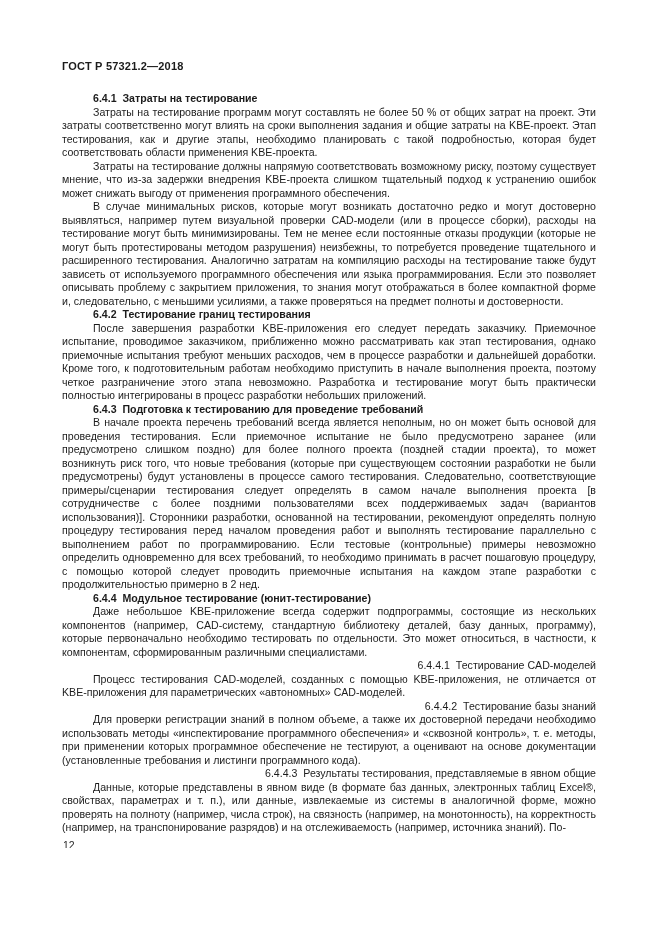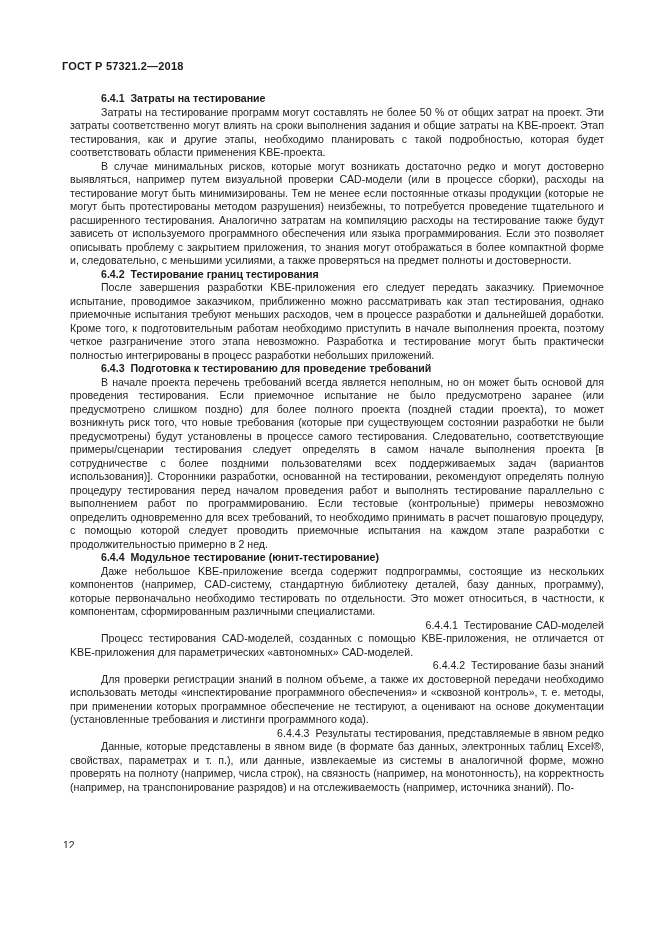--- a/index.html
+++ b/index.html
@@ -19,21 +19,21 @@
   .running-header {
     position: absolute;
     left: 62px;
     top: 60px;
     font-size: 11px;
     font-weight: bold;
     letter-spacing: 0.2px;
   }
   .body-text {
     position: absolute;
-    left: 70px;
+    left: 62px;
     top: 92px;
     width: 534px;
     font-size: 10.6px;
     line-height: 13.5px;
     text-align: justify;
   }
   .block {
     text-indent: 31px;
     margin: 0;
   }
@@ -57,29 +57,30 @@
 </style>
 </head>
 <body>
 
 <div class="page">
   <div class="running-header">ГОСТ Р 57321.2—2018</div>
 
   <div class="body-text">
       <div class="block heading">6.4.1  Затраты на тестирование</div>
       <div class="block paragraph">Затраты на тестирование программ могут составлять не более 50 % от общих затрат на проект. Эти затраты соответственно могут влиять на сроки выполнения задания и общие затраты на KBE-проект. Этап тестирования, как и другие этапы, необходимо планировать с такой подробностью, которая будет соответствовать области применения KBE-проекта.</div>
+      <div class="block paragraph">Затраты на тестирование должны напрямую соответствовать возможному риску, поэтому существует мнение, что из-за задержки внедрения KBE-проекта слишком тщательный подход к устранению ошибок может снижать выгоду от применения программного обеспечения.</div>
       <div class="block paragraph">В случае минимальных рисков, которые могут возникать достаточно редко и могут достоверно выявляться, например путем визуальной проверки CAD-модели (или в процессе сборки), расходы на тестирование могут быть минимизированы. Тем не менее если постоянные отказы продукции (которые не могут быть протестированы методом разрушения) неизбежны, то потребуется проведение тщательного и расширенного тестирования. Аналогично затратам на компиляцию расходы на тестирование также будут зависеть от используемого программного обеспечения или языка программирования. Если это позволяет описывать проблему с закрытием приложения, то знания могут отображаться в более компактной форме и, следовательно, с меньшими усилиями, а также проверяться на предмет полноты и достоверности.</div>
       <div class="block heading">6.4.2  Тестирование границ тестирования</div>
       <div class="block paragraph">После завершения разработки KBE-приложения его следует передать заказчику. Приемочное испытание, проводимое заказчиком, приближенно можно рассматривать как этап тестирования, однако приемочные испытания требуют меньших расходов, чем в процессе разработки и дальнейшей доработки. Кроме того, к подготовительным работам необходимо приступить в начале выполнения проекта, поэтому четкое разграничение этого этапа невозможно. Разработка и тестирование могут быть практически полностью интегрированы в процесс разработки небольших приложений.</div>
       <div class="block heading">6.4.3  Подготовка к тестированию для проведение требований</div>
       <div class="block paragraph">В начале проекта перечень требований всегда является неполным, но он может быть основой для проведения тестирования. Если приемочное испытание не было предусмотрено заранее (или предусмотрено слишком поздно) для более полного проекта (поздней стадии проекта), то может возникнуть риск того, что новые требования (которые при существующем состоянии разработки не были предусмотрены) будут установлены в процессе самого тестирования. Следовательно, соответствующие примеры/сценарии тестирования следует определять в самом начале выполнения проекта [в сотрудничестве с более поздними пользователями всех поддерживаемых задач (вариантов использования)]. Сторонники разработки, основанной на тестировании, рекомендуют определять полную процедуру тестирования перед началом проведения работ и выполнять тестирование параллельно с выполнением работ по программированию. Если тестовые (контрольные) примеры невозможно определить одновременно для всех требований, то необходимо принимать в расчет пошаговую процедуру, с помощью которой следует проводить приемочные испытания на каждом этапе разработки с продолжительностью примерно в 2 нед.</div>
       <div class="block heading">6.4.4  Модульное тестирование (юнит-тестирование)</div>
       <div class="block paragraph">Даже небольшое KBE-приложение всегда содержит подпрограммы, состоящие из нескольких компонентов (например, CAD-систему, стандартную библиотеку деталей, базу данных, программу), которые первоначально необходимо тестировать по отдельности. Это может относиться, в частности, к компонентам, сформированным различными специалистами.</div>
       <div class="block subheading">6.4.4.1  Тестирование CAD-моделей</div>
       <div class="block paragraph">Процесс тестирования CAD-моделей, созданных с помощью KBE-приложения, не отличается от KBE-приложения для параметрических «автономных» CAD-моделей.</div>
       <div class="block subheading">6.4.4.2  Тестирование базы знаний</div>
       <div class="block paragraph">Для проверки регистрации знаний в полном объеме, а также их достоверной передачи необходимо использовать методы «инспектирование программного обеспечения» и «сквозной контроль», т. е. методы, при применении которых программное обеспечение не тестируют, а оценивают на основе документации (установленные требования и листинги программного кода).</div>
-      <div class="block subheading">6.4.4.3  Результаты тестирования, представляемые в явном редко</div>
+      <div class="block subheading">6.4.4.3  Результаты тестирования, представляемые в явном общие</div>
       <div class="block paragraph">Данные, которые представлены в явном виде (в формате баз данных, электронных таблиц Excel®, свойствах, параметрах и т. п.), или данные, извлекаемые из системы в аналогичной форме, можно проверять на полноту (например, числа строк), на связность (например, на монотонность), на корректность (например, на транспонирование разрядов) и на отслеживаемость (например, источника знаний). По-</div>
     </div>
 
   <div class="page-number">12</div>
 </div>
 
 </body></html>

